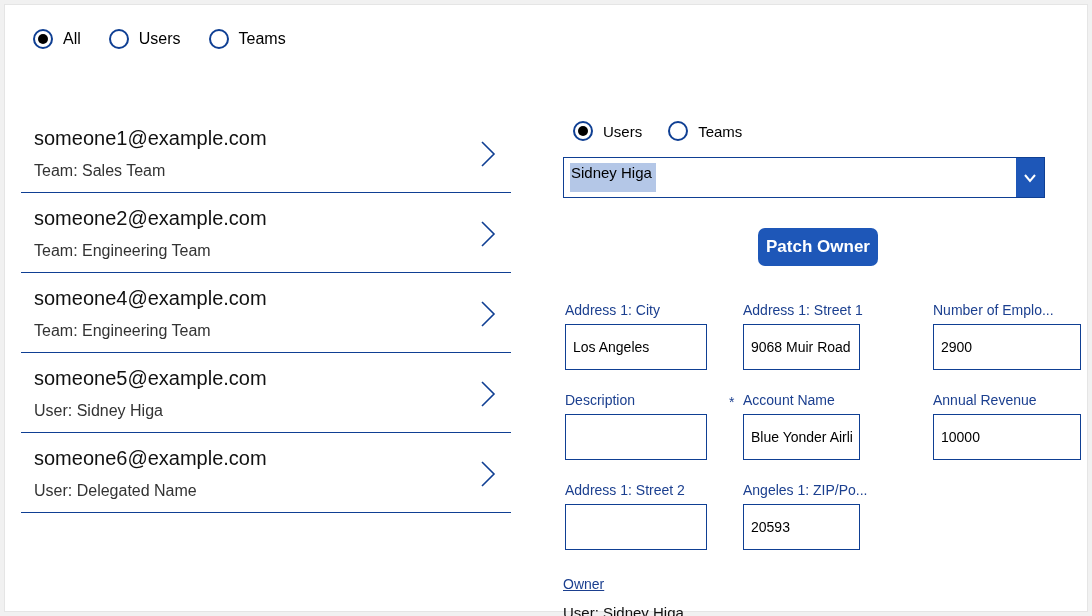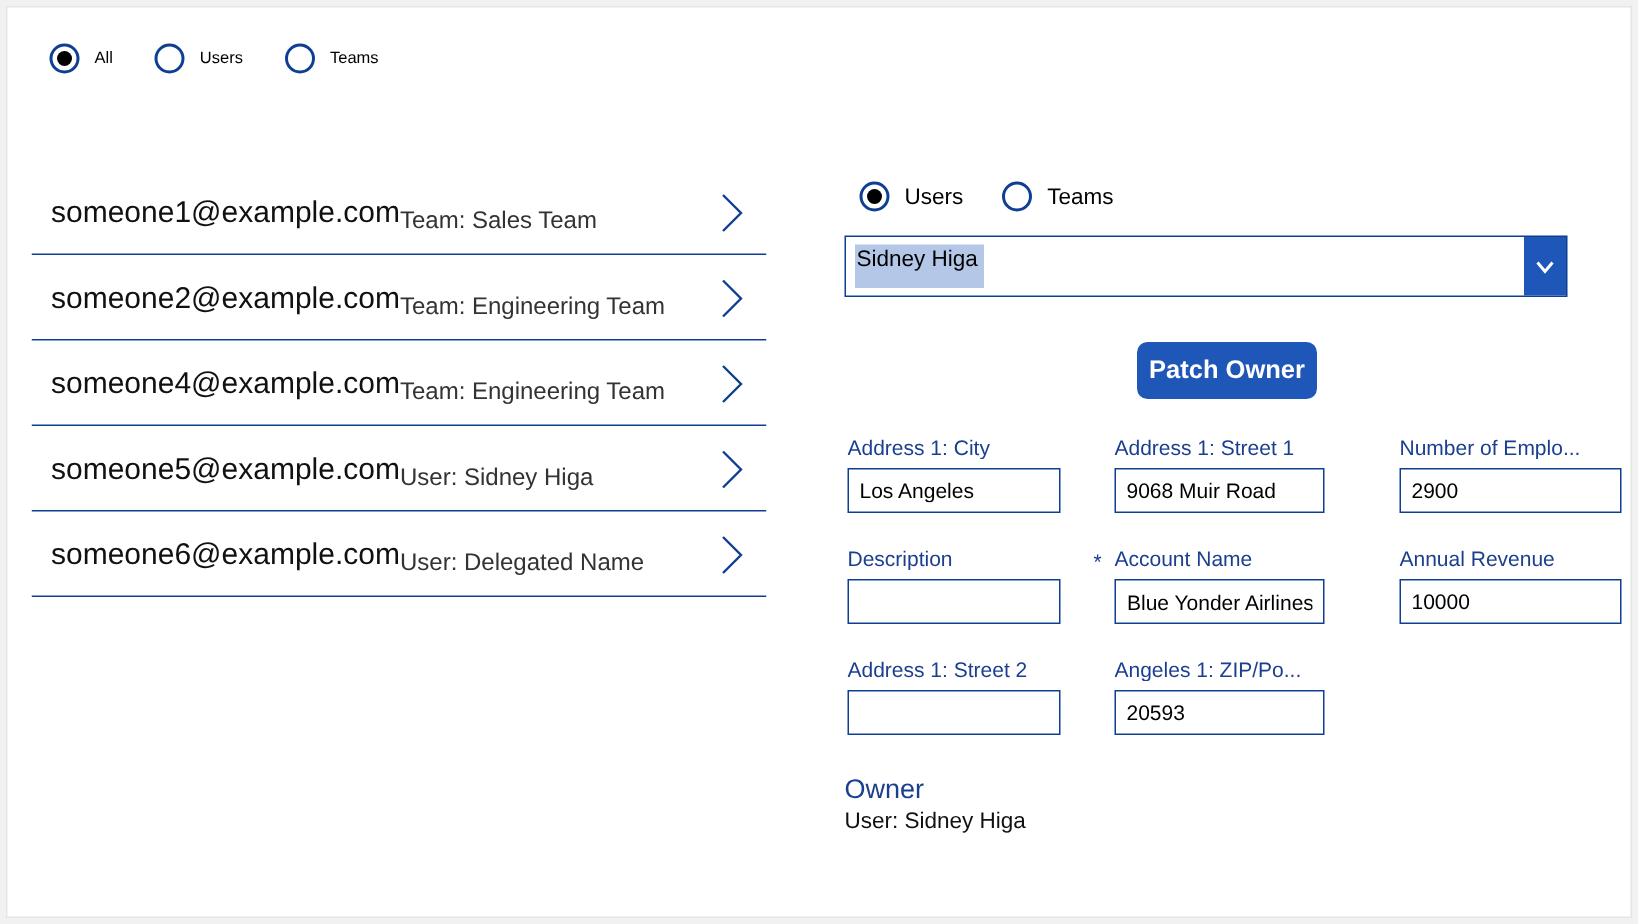--- a/index.html
+++ b/index.html
@@ -17,21 +17,21 @@
       width: 1084px;
       height: 608px;
       position: relative;
     }
     .top-filters {
       position: absolute;
       top: 24px;
       left: 28px;
       display: flex;
       gap: 28px;
-      font-size: 11px;
+      font-size: 16px;
     }
     .radio-item {
       display: flex;
       align-items: center;
       gap: 10px;
       cursor: pointer;
     }
     .radio-circle {
       width: 20px;
       height: 20px;
@@ -61,21 +61,21 @@
     .list-pane::-webkit-scrollbar-track { background: transparent; }
     .list-pane::-webkit-scrollbar-thumb { background: #b8b8b8; border-radius: 2px; }
     .list-row {
       border-bottom: 1px solid #0f3f93;
       padding: 14px 6px 12px 13px;
       display: flex;
       align-items: center;
       justify-content: space-between;
       cursor: pointer;
     }
-    .list-row-text { display: flex; flex-direction: row; align-items: center; }
+    .list-row-text { display: flex; flex-direction: column; }
     .list-primary { font-size: 20px; color: #111; }
     .list-secondary { font-size: 16px; color: #333; margin-top: 12px; }
     .chevron {
       width: 18px;
       height: 30px;
       stroke: #0f3f93;
       fill: none;
       stroke-width: 1.6;
       margin-right: 8px;
     }
@@ -122,21 +122,21 @@
       background: #1e57b8;
       color: #fff;
       border: none;
       border-radius: 7px;
       padding: 9px 8px;
       font-size: 17px;
       font-weight: 600;
       cursor: pointer;
     }
     .fields {
-      margin-top: 24px;
+      margin-top: 36px;
       display: grid;
       grid-template-columns: 142px 154px 148px;
       column-gap: 36px;
       row-gap: 22px;
       margin-left: 2px;
     }
     .field { position: relative; }
     .field-label {
       font-size: 14px;
       color: #1b3f8f;
@@ -148,29 +148,29 @@
     .field-req {
       position: absolute;
       left: -14px;
       top: 2px;
       color: #1b3f8f;
       font-size: 14px;
     }
     .field-input {
       width: 100%;
       border: 1.5px solid #0f3f93;
-      padding: 6px 7px;
+      padding: 22px 7px;
       font-size: 14px;
       font-family: inherit;
       outline: none;
       height: 30px;
     }
-    .col2 .field-input { width: 140px; }
+    .col2 .field-input { width: 117px; }
     .owner-block { margin-top: 26px; }
-    .owner-label { font-size: 18px; color: #1b3f8f; margin-bottom: 2px; }
+    .owner-label { font-size: 14px; color: #1b3f8f; margin-bottom: 12px; text-decoration: underline; }
     .owner-value { font-size: 15px; color: #111; }
   </style>
 </head>
 <body>
 
 <div class="app">
 
   <div class="top-filters">
     <div class="radio-item">
       <div class="radio-circle selected"></div>

